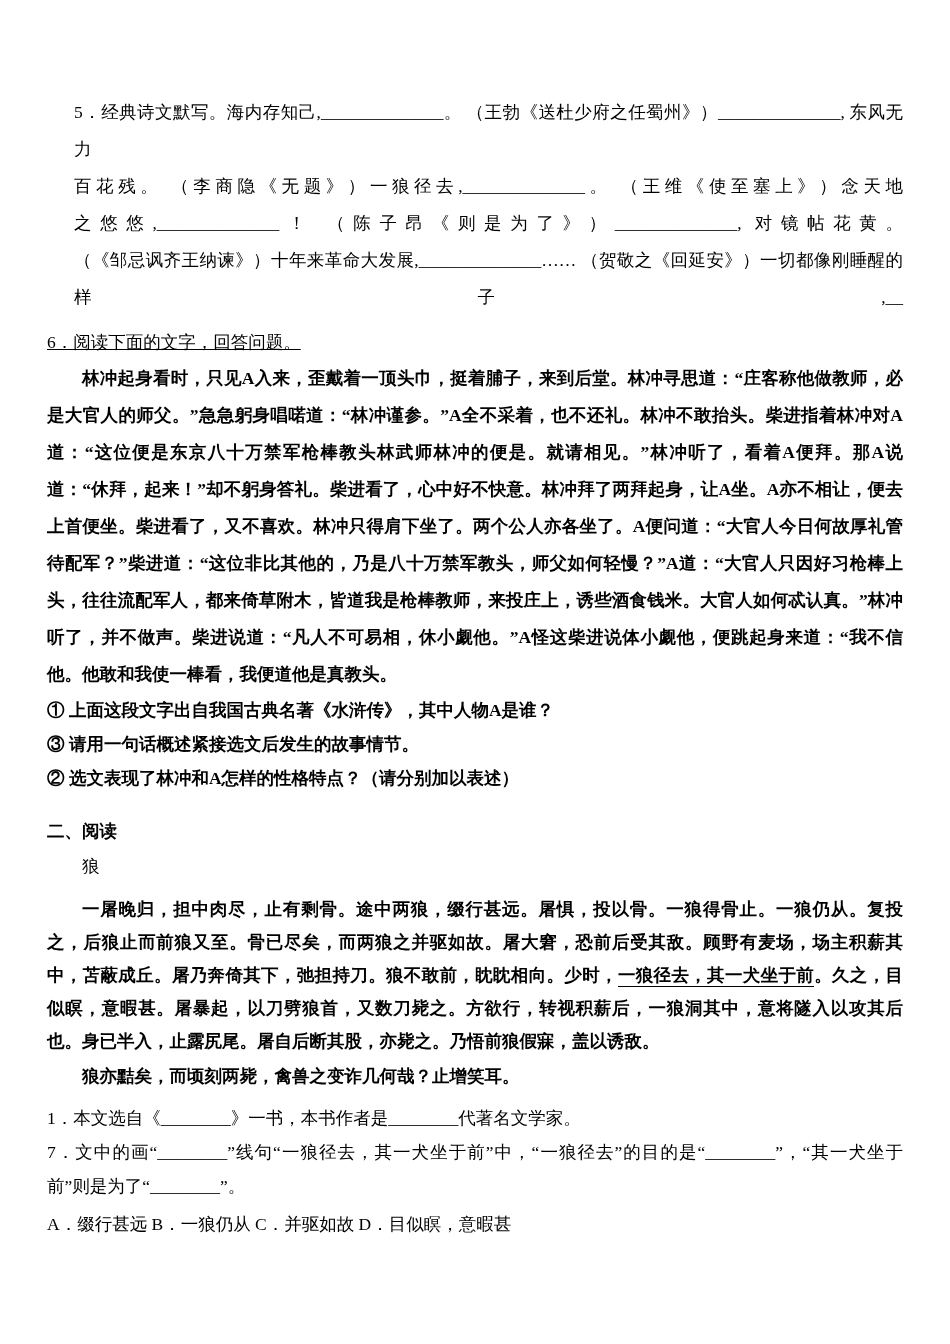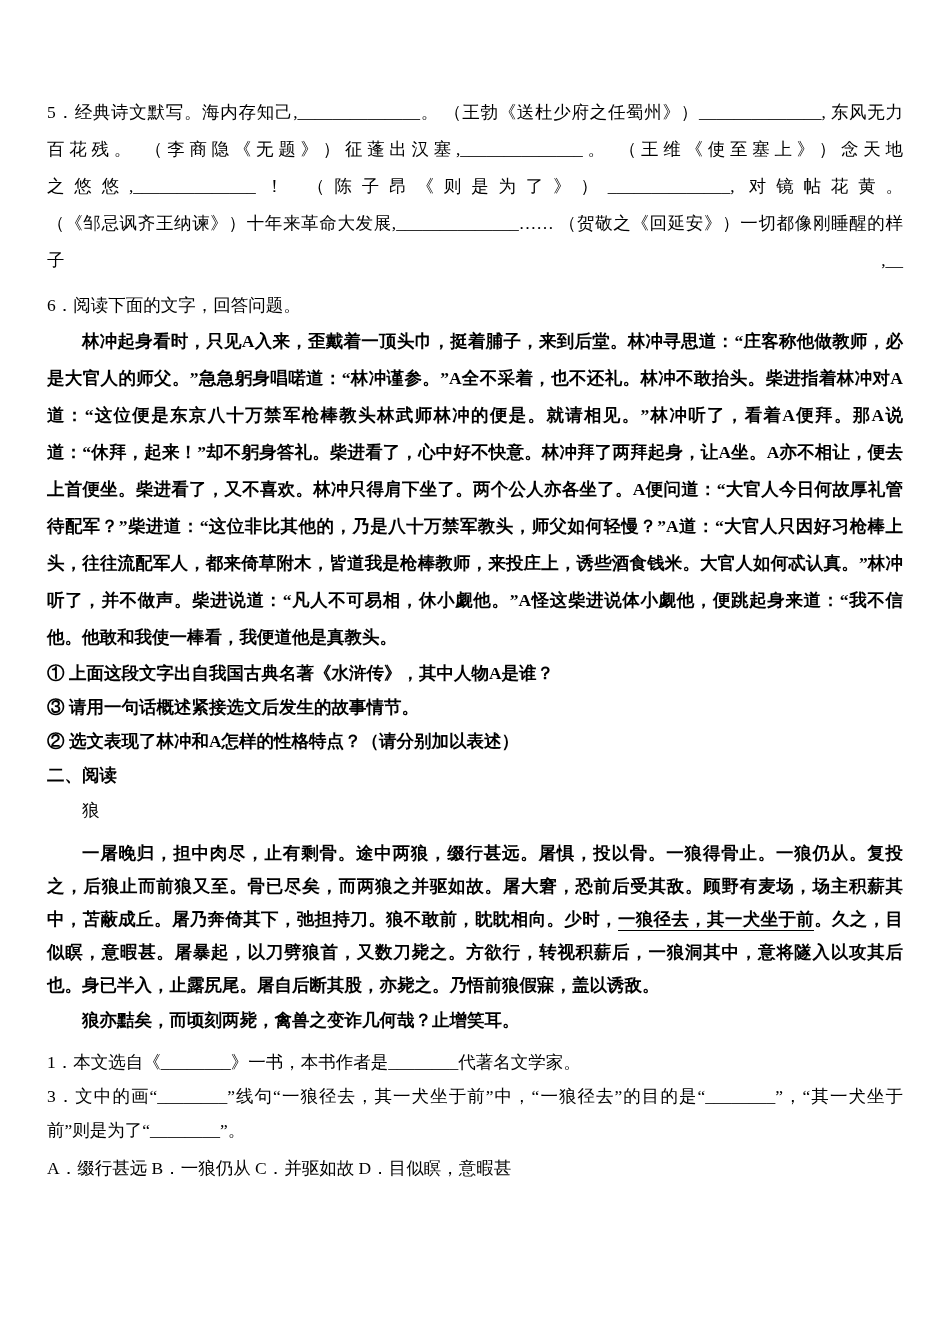--- a/index.html
+++ b/index.html
@@ -14,37 +14,37 @@
   }
   .page { padding: 94px 47px 40px 47px; }
 
   
   .just-line {
     text-align: justify;
     text-align-last: justify;
     line-height: 37px;
     white-space: normal;
   }
-  .q5-block { margin-bottom: 8px; }
+  .q5-block { margin-bottom: 8px; margin-left: 27px; }
 
-  .plain-line { line-height: 36px; }
+  .plain-line { line-height: 36px; text-decoration: underline; }
 
   .para {
     text-align: justify;
     line-height: 37px;
   }
   .para-tight {
     text-align: justify;
     line-height: 33px;
   }
   .indent { text-indent: 2em; }
   .bold { font-weight: bold; }
 
   .sub-line { line-height: 34px; font-weight: bold; }
-  .section-heading { line-height: 32px; font-weight: bold; margin-top: 1px; }
+  .section-heading { line-height: 32px; font-weight: bold; margin-top: 20px; }
 
   .q7-intro { line-height: 32px; margin-top: 2px; }
   .q7-title { line-height: 34px; text-indent: 2em; margin-top: 2px; }
   .q7-passage { margin-top: 10px; }
   .q7-passage2 { margin-top: 2px; }
 
   .q-line { line-height: 34px; text-align: justify; }
   .q-line-gap { margin-top: 8px; }
   .options-line { line-height: 34px; margin-top: 4px; }
 
@@ -53,21 +53,21 @@
     padding-bottom: 1px;
   }
 </style>
 </head>
 <body>
 
 <div class="page">
 
   <section class="q5-block">
     <div class="just-line">5．经典诗文默写。海内存知己,______________。 （王勃《送杜少府之任蜀州》）______________, 东风无力</div>
-    <div class="just-line">百花残。 （李商隐《无题》）征蓬出汉塞,______________。 （王维《使至塞上》）念天地</div>
+    <div class="just-line">百花残。 （李商隐《无题》）一狼径去,______________。 （王维《使至塞上》）念天地</div>
     <div class="just-line">之悠悠,______________！ （陈子昂《则是为了》）______________, 对镜帖花黄。</div>
     <div class="just-line">（《邹忌讽齐王纳谏》）十年来革命大发展,______________…… （贺敬之《回延安》）一切都像刚睡醒的样子,__</div>
   </section>
 
   <section>
     <div class="plain-line">6．阅读下面的文字，回答问题。</div>
     <p class="para indent bold">林冲起身看时，只见A入来，歪戴着一顶头巾，挺着脯子，来到后堂。林冲寻思道：“庄客称他做教师，必是大官人的师父。”急急躬身唱喏道：“林冲谨参。”A全不采着，也不还礼。林冲不敢抬头。柴进指着林冲对A道：“这位便是东京八十万禁军枪棒教头林武师林冲的便是。就请相见。”林冲听了，看着A便拜。那A说道：“休拜，起来！”却不躬身答礼。柴进看了，心中好不快意。林冲拜了两拜起身，让A坐。A亦不相让，便去上首便坐。柴进看了，又不喜欢。林冲只得肩下坐了。两个公人亦各坐了。A便问道：“大官人今日何故厚礼管待配军？”柴进道：“这位非比其他的，乃是八十万禁军教头，师父如何轻慢？”A道：“大官人只因好习枪棒上头，往往流配军人，都来倚草附木，皆道我是枪棒教师，来投庄上，诱些酒食钱米。大官人如何忒认真。”林冲听了，并不做声。柴进说道：“凡人不可易相，休小觑他。”A怪这柴进说体小觑他，便跳起身来道：“我不信他。他敢和我使一棒看，我便道他是真教头。</p>
     <div class="sub-line">① 上面这段文字出自我国古典名著《水浒传》，其中人物A是谁？</div>
     <div class="sub-line">③ 请用一句话概述紧接选文后发生的故事情节。</div>
     <div class="sub-line">② 选文表现了林冲和A怎样的性格特点？（请分别加以表述）</div>
@@ -76,17 +76,17 @@
   <div class="section-heading">二、阅读</div>
 
   <section>
     <div class="q7-title">狼</div>
 
     <p class="para-tight indent bold q7-passage"><span>一屠晚归，担中肉尽，止有剩骨。途中两狼，缀行甚远。屠惧，投以骨。一狼得骨止。一狼仍从。复投之，后狼止而前狼又至。骨已尽矣，而两狼之并驱如故。屠大窘，恐前后受其敌。顾野有麦场，场主积薪其中，苫蔽成丘。屠乃奔倚其下，弛担持刀。狼不敢前，眈眈相向。少时，</span><span class="u">一狼径去，其一犬坐于前</span><span>。久之，目似瞑，意暇甚。屠暴起，以刀劈狼首，又数刀毙之。方欲行，转视积薪后，一狼洞其中，意将隧入以攻其后也。身已半入，止露尻尾。屠自后断其股，亦毙之。乃悟前狼假寐，盖以诱敌。</span></p>
 
     <p class="para-tight indent bold q7-passage2">狼亦黠矣，而顷刻两毙，禽兽之变诈几何哉？止增笑耳。</p>
 
     <div class="q-line q-line-gap">1．本文选自《________》一书，本书作者是________代著名文学家。</div>
-    <div class="q-line">3．文中的画“________”线句“一狼径去，其一犬坐于前”中，“一狼径去”的目的是“________”，“其一犬坐于前”则是为了“________”。</div>
+    <div class="q-line">7．文中的画“________”线句“一狼径去，其一犬坐于前”中，“一狼径去”的目的是“________”，“其一犬坐于前”则是为了“________”。</div>
     <div class="options-line">A．缀行甚远 B．一狼仍从 C．并驱如故 D．目似瞑，意暇甚</div>
   </section>
 
 </div>
 
 </body></html>

